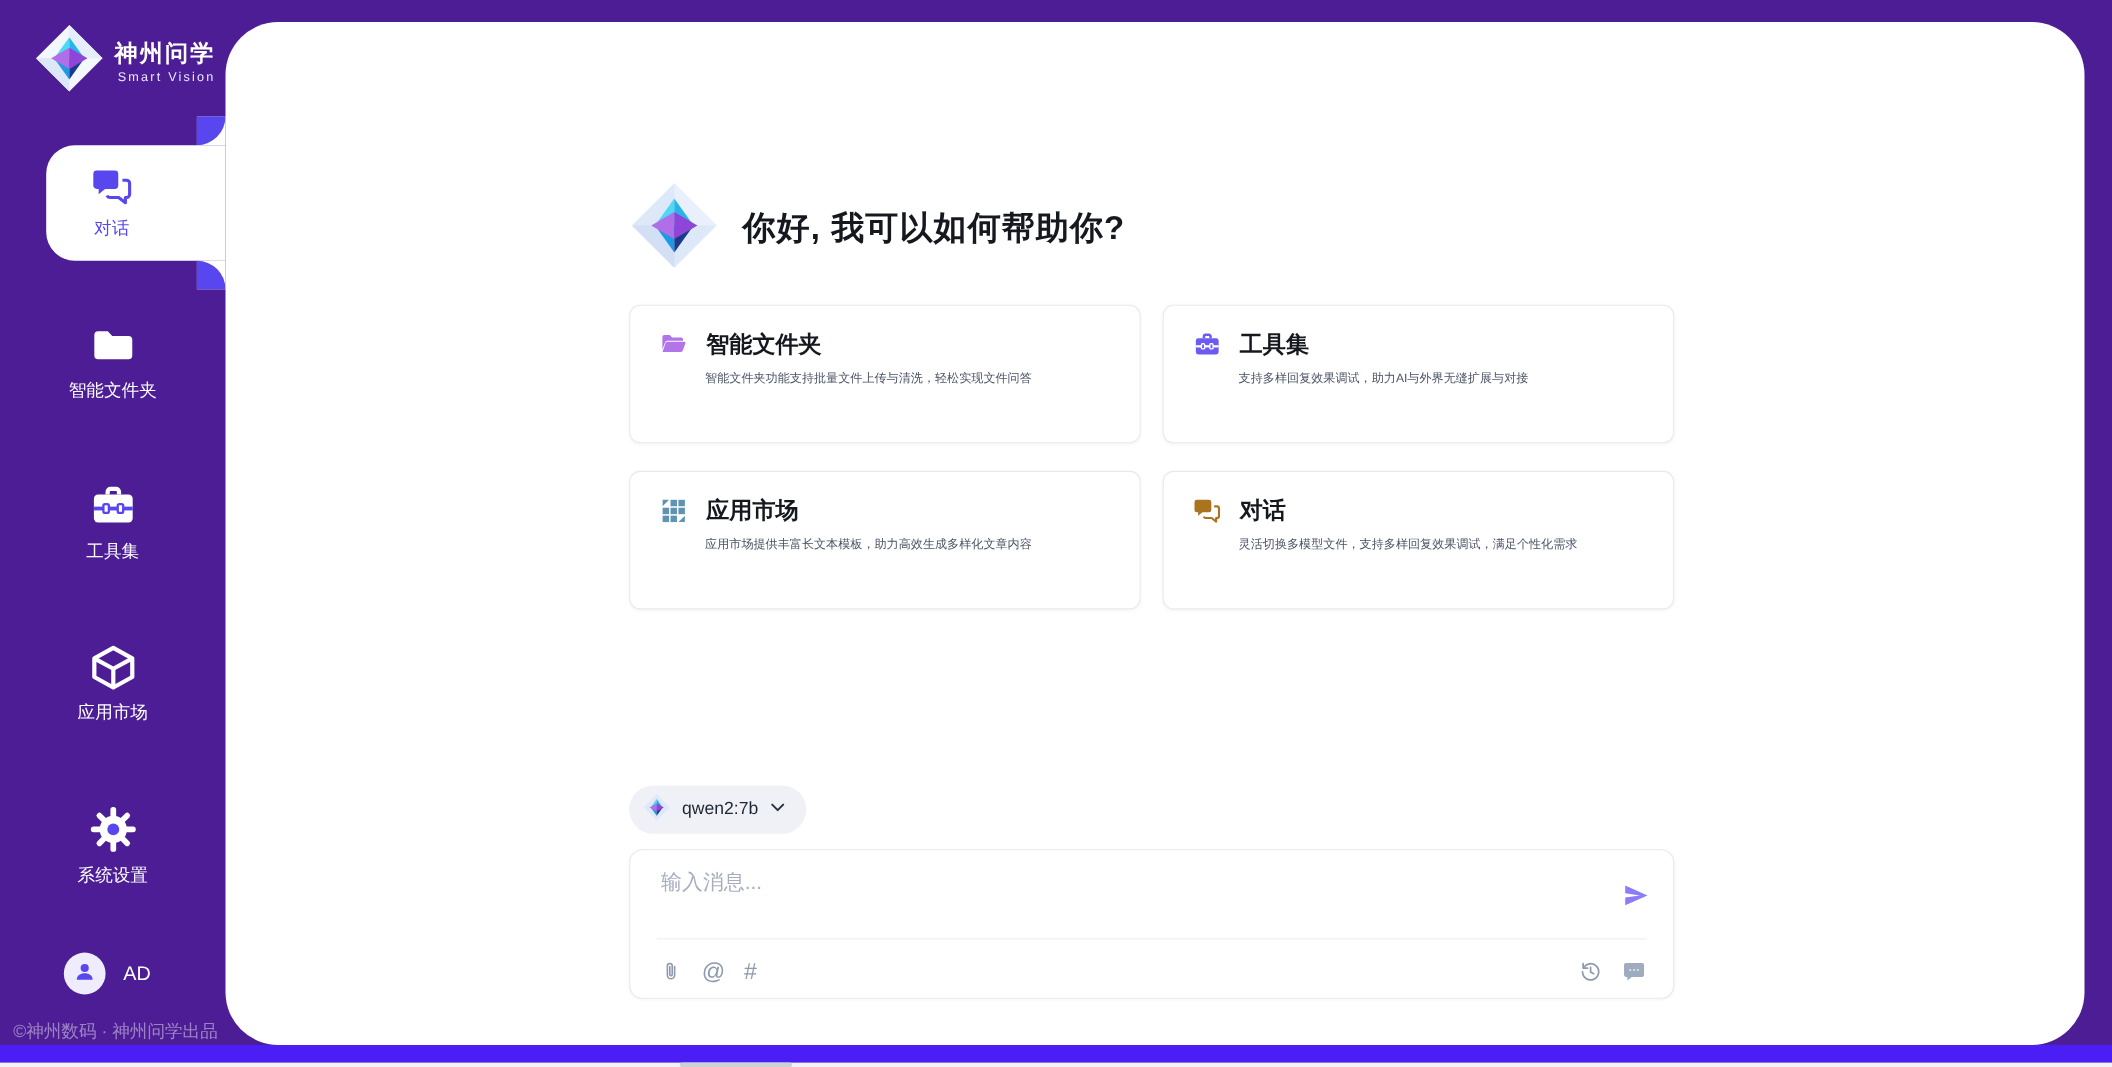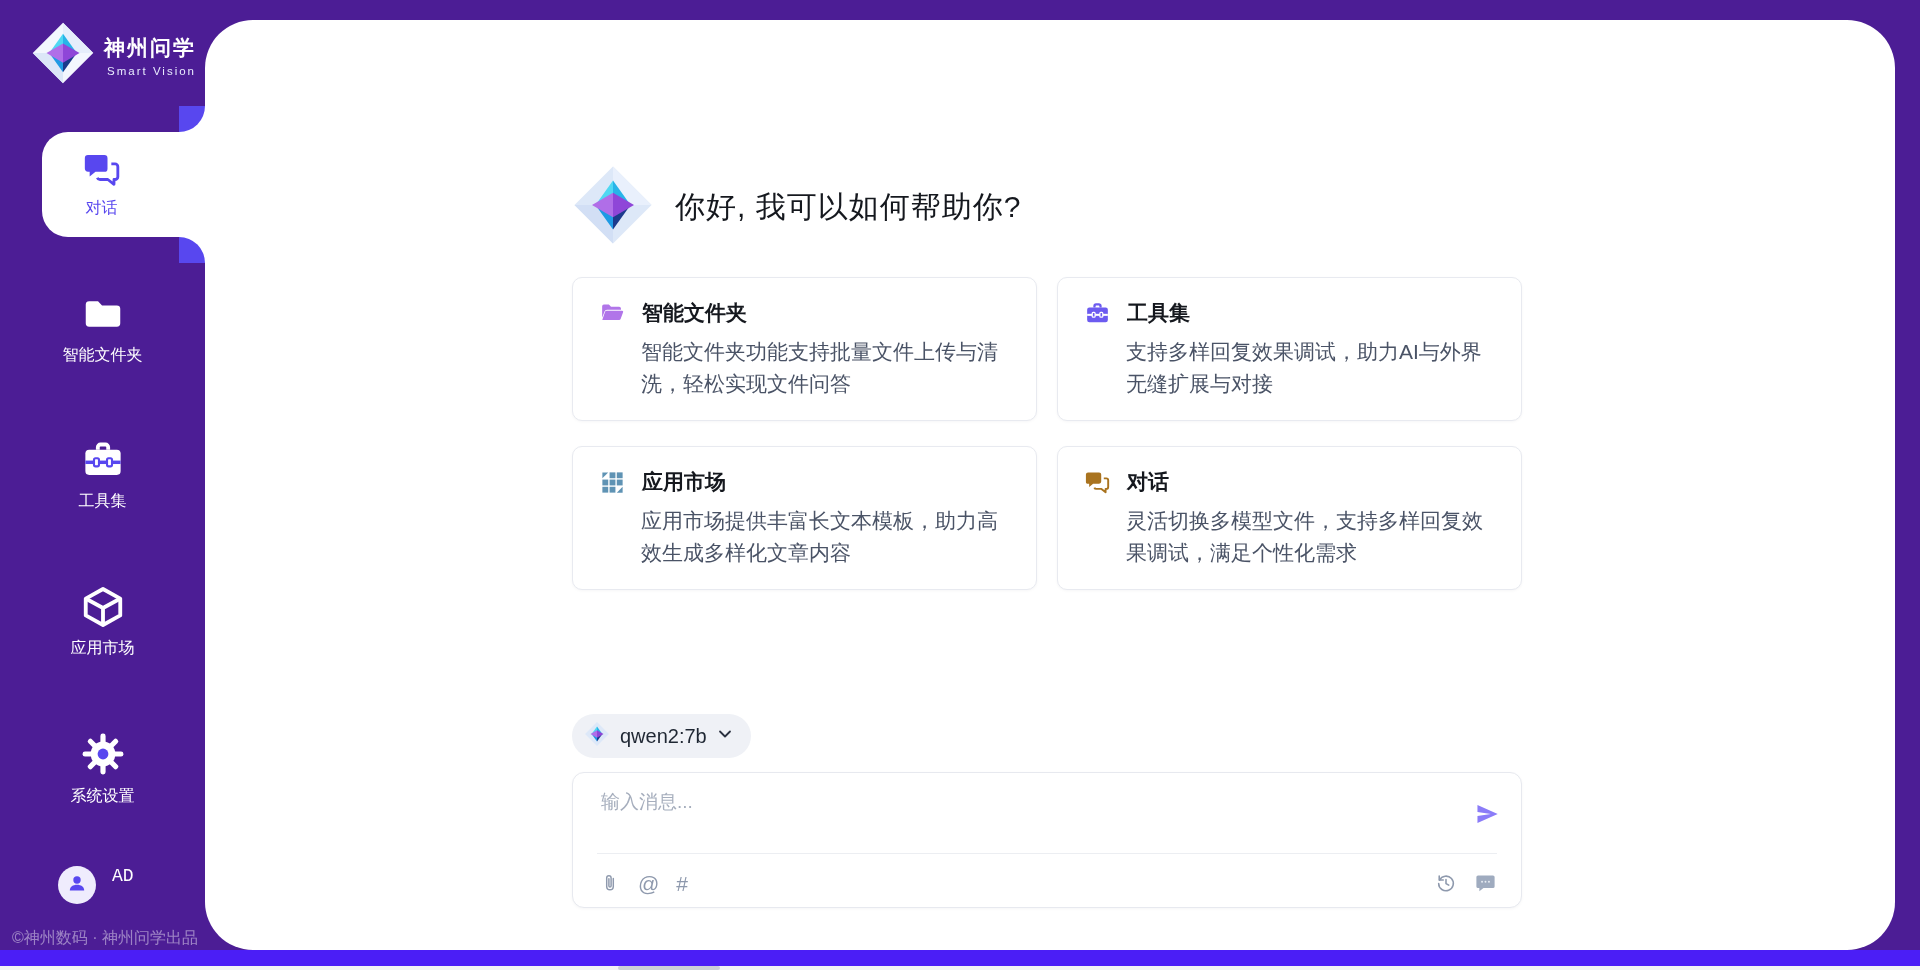--- a/index.html
+++ b/index.html
@@ -20,43 +20,43 @@
   .fillet { position:absolute; left:179px; width:26px; height:26px; background:#fff; }
   .fillet::after { content:''; position:absolute; inset:0; background:#5847ef; }
   .fillet-top { top:106px; } .fillet-top::after { border-bottom-right-radius:100%; }
   .fillet-bottom { top:237px; } .fillet-bottom::after { border-top-right-radius:100%; }
 
   .nav-item { position:absolute; left:0; width:205px; display:flex; flex-direction:column;
     align-items:center; gap:8px; cursor:pointer; }
   .nav-item .nav-label { color:#fff; font-size:16px; }
   .nav-icon { display:flex; align-items:center; justify-content:center; }
 
-  .user-row { position:absolute; left:58px; top:866px; display:flex; gap:16px; cursor:pointer;font-family:Liberation Mono, monospace; }
+  .user-row { position:absolute; left:58px; top:866px; display:flex; align-items:center; gap:16px; cursor:pointer; }
   .avatar { width:38px; height:38px; border-radius:50%; background:#efecfd; display:flex;
     align-items:center; justify-content:center; }
   .user-name { color:#fff; font-size:18px; }
   .copyright { position:absolute; left:12px; top:928px; color:rgba(255,255,255,0.45); font-size:16px; white-space:nowrap; }
 
   
   .panel { position:absolute; left:205px; top:20px; width:1690px; height:930px;
     background:#fff; border-radius:48px; }
   .welcome { position:absolute; left:366px; top:143px; display:flex; align-items:center; gap:20px; }
-  .welcome h1 { font-size:30px; font-weight:normal; color:#15181e; letter-spacing:1px; }
+  .welcome h1 { font-size:30px; font-weight:bold; color:#15181e; letter-spacing:1px; }
 
   .cards { position:absolute; left:367px; top:257px; display:grid;
     grid-template-columns:465px 465px; column-gap:20px; row-gap:25px; }
   .card { min-height:126px; background:#fff; border:1px solid #e8eaf0; border-radius:10px;
     padding:21px 26px; box-shadow:0 1px 3px rgba(16,24,40,0.04); cursor:pointer; }
   .card-head { display:flex; align-items:center; gap:16px; }
   .card-head h2 { font-size:21px; font-weight:bold; color:#15181e; }
-  .card p { margin:9px 0 0 42px; font-size:21px; line-height:1.5; color:#4a5366; }
+  .card p { margin:9px 0 0 42px; font-size:11px; line-height:1.5; color:#4a5366; }
 
   .model-pill { position:absolute; left:367px; top:694px; height:44px; padding:0 18px 0 12px;
     background:#eff1f6; border-radius:22px; display:inline-flex; align-items:center; gap:10px; cursor:pointer; }
-  .model-pill .model-name { font-size:20px; color:#1f2733; }
+  .model-pill .model-name { font-size:16px; color:#1f2733; }
 
   .composer { position:absolute; left:367px; top:752px; width:950px; height:136px;
     background:#fff; border:1px solid #e7e9ef; border-radius:12px; box-shadow:0 1px 3px rgba(16,24,40,0.04); }
   .composer textarea { position:absolute; left:28px; top:16px; width:830px; height:58px;
     border:none; outline:none; resize:none; font-family:Liberation Sans, sans-serif; font-size:19px; color:#333; background:transparent; }
   .composer textarea::placeholder { color:#a6aebd; }
   .send-btn { position:absolute; right:18px; top:26px; width:32px; height:32px; border:none;
     background:transparent; cursor:pointer; display:flex; align-items:center; justify-content:center; }
   .composer-divider { position:absolute; left:24px; right:24px; top:80px; height:1px; background:#eceef2; }
   .composer-toolbar { position:absolute; left:26px; right:24px; top:94px; height:32px;

